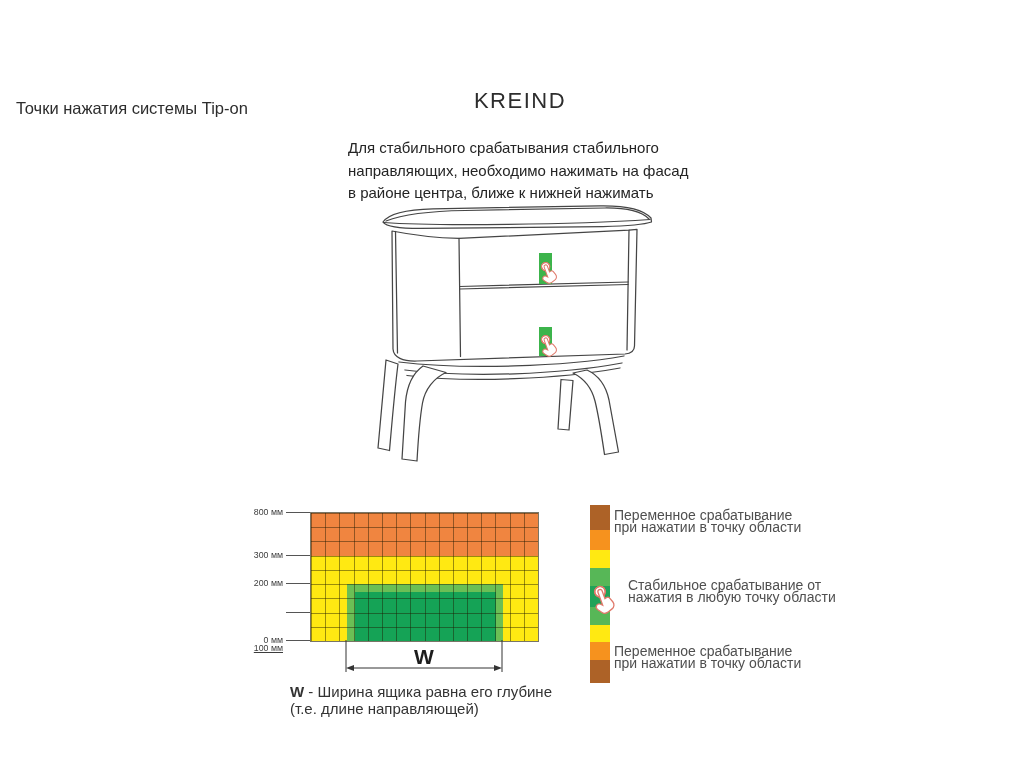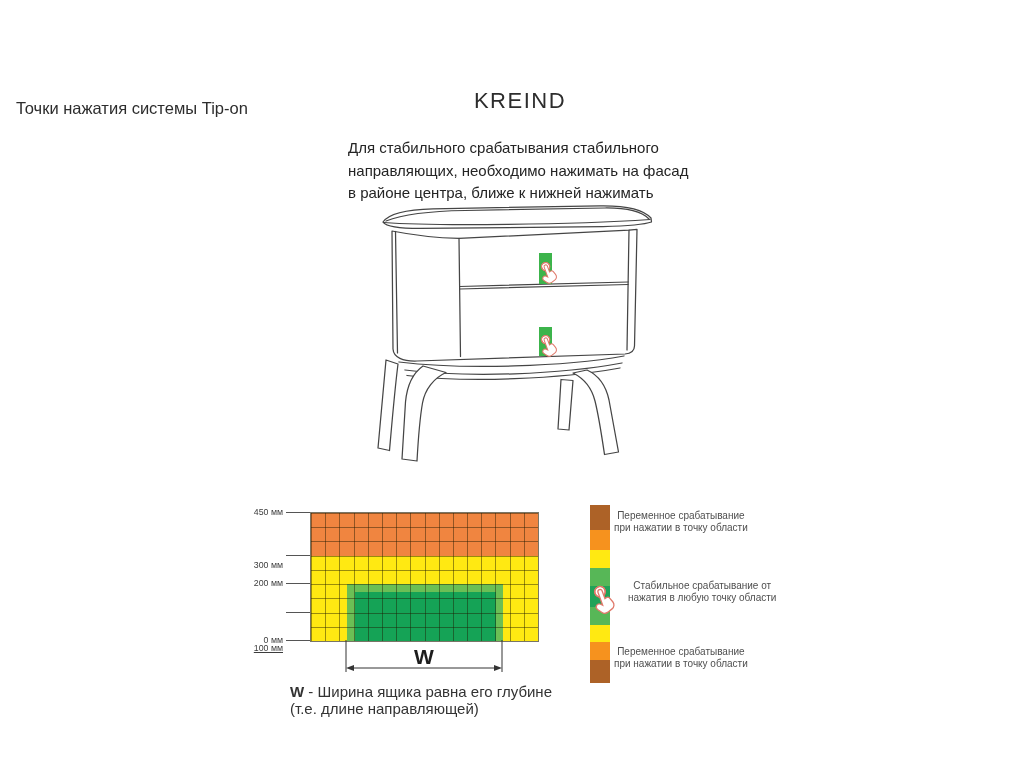--- a/index.html
+++ b/index.html
@@ -39,21 +39,21 @@
   }
   .caption {
     position:absolute; left:290px; top:683px; width:280px; text-align:left;
     font-size:15px; color:#333;
   }
   .caption b { font-weight:bold; }
   
   .legend-bar { position:absolute; left:590px; top:505px; width:20px; }
   .legend-bar .seg { width:20px; }
   .legend-text {
-    position:absolute; font-size:10px; line-height:11.8px; color:#4f4f4f;text-align:center;
+    position:absolute; font-size:14px; line-height:11.8px; color:#4f4f4f;
   }
   svg { display:block; }
   .line-art { stroke:#454545; stroke-width:1.25; stroke-linejoin:round; stroke-linecap:round; }
 </style>
 </head>
 <body>
 
 <div class="canvas">
 
   <svg width="0" height="0" style="position:absolute" aria-hidden="true">
@@ -113,22 +113,22 @@
     <div class="zone" style="left: 36px; top: 71.1px; width: 156px; height: 56.9px; background: rgb(107, 191, 85);"></div>
     <div class="zone" style="left: 44px; top: 79px; width: 141px; height: 49px; background: rgb(21, 163, 86);"></div>
     <div class="gridlines"></div>
   </div>
 
   <div class="tick-line" style="top:512px;"></div>
   <div class="tick-line" style="top:554.7px;"></div>
   <div class="tick-line" style="top:583.1px;"></div>
   <div class="tick-line" style="top:611.6px;"></div>
   <div class="tick-line" style="top:640px;"></div>
-  <div class="tick-label" style="top:507px;">450 мм</div>
-  <div class="tick-label" style="top:549.7px;margin-top:10px;">300 мм</div>
+  <div class="tick-label" style="top:507px;">800 мм</div>
+  <div class="tick-label" style="top:549.7px;">300 мм</div>
   <div class="tick-label" style="top:578.1px;">200 мм</div>
   <div class="tick-label" style="top:643px;text-decoration:underline;">100 мм</div>
   <div class="tick-label" style="top:635px;text-align:right;">0 мм</div>
 
   <svg class="abs" style="left:340px; top:638px;" width="170" height="40" viewBox="0 0 170 40">
     <g stroke="#333" stroke-width="1">
       <line x1="6" y1="2" x2="6" y2="34"></line>
       <line x1="162" y1="2" x2="162" y2="34"></line>
       <line x1="12" y1="30" x2="156" y2="30"></line>
     </g>

